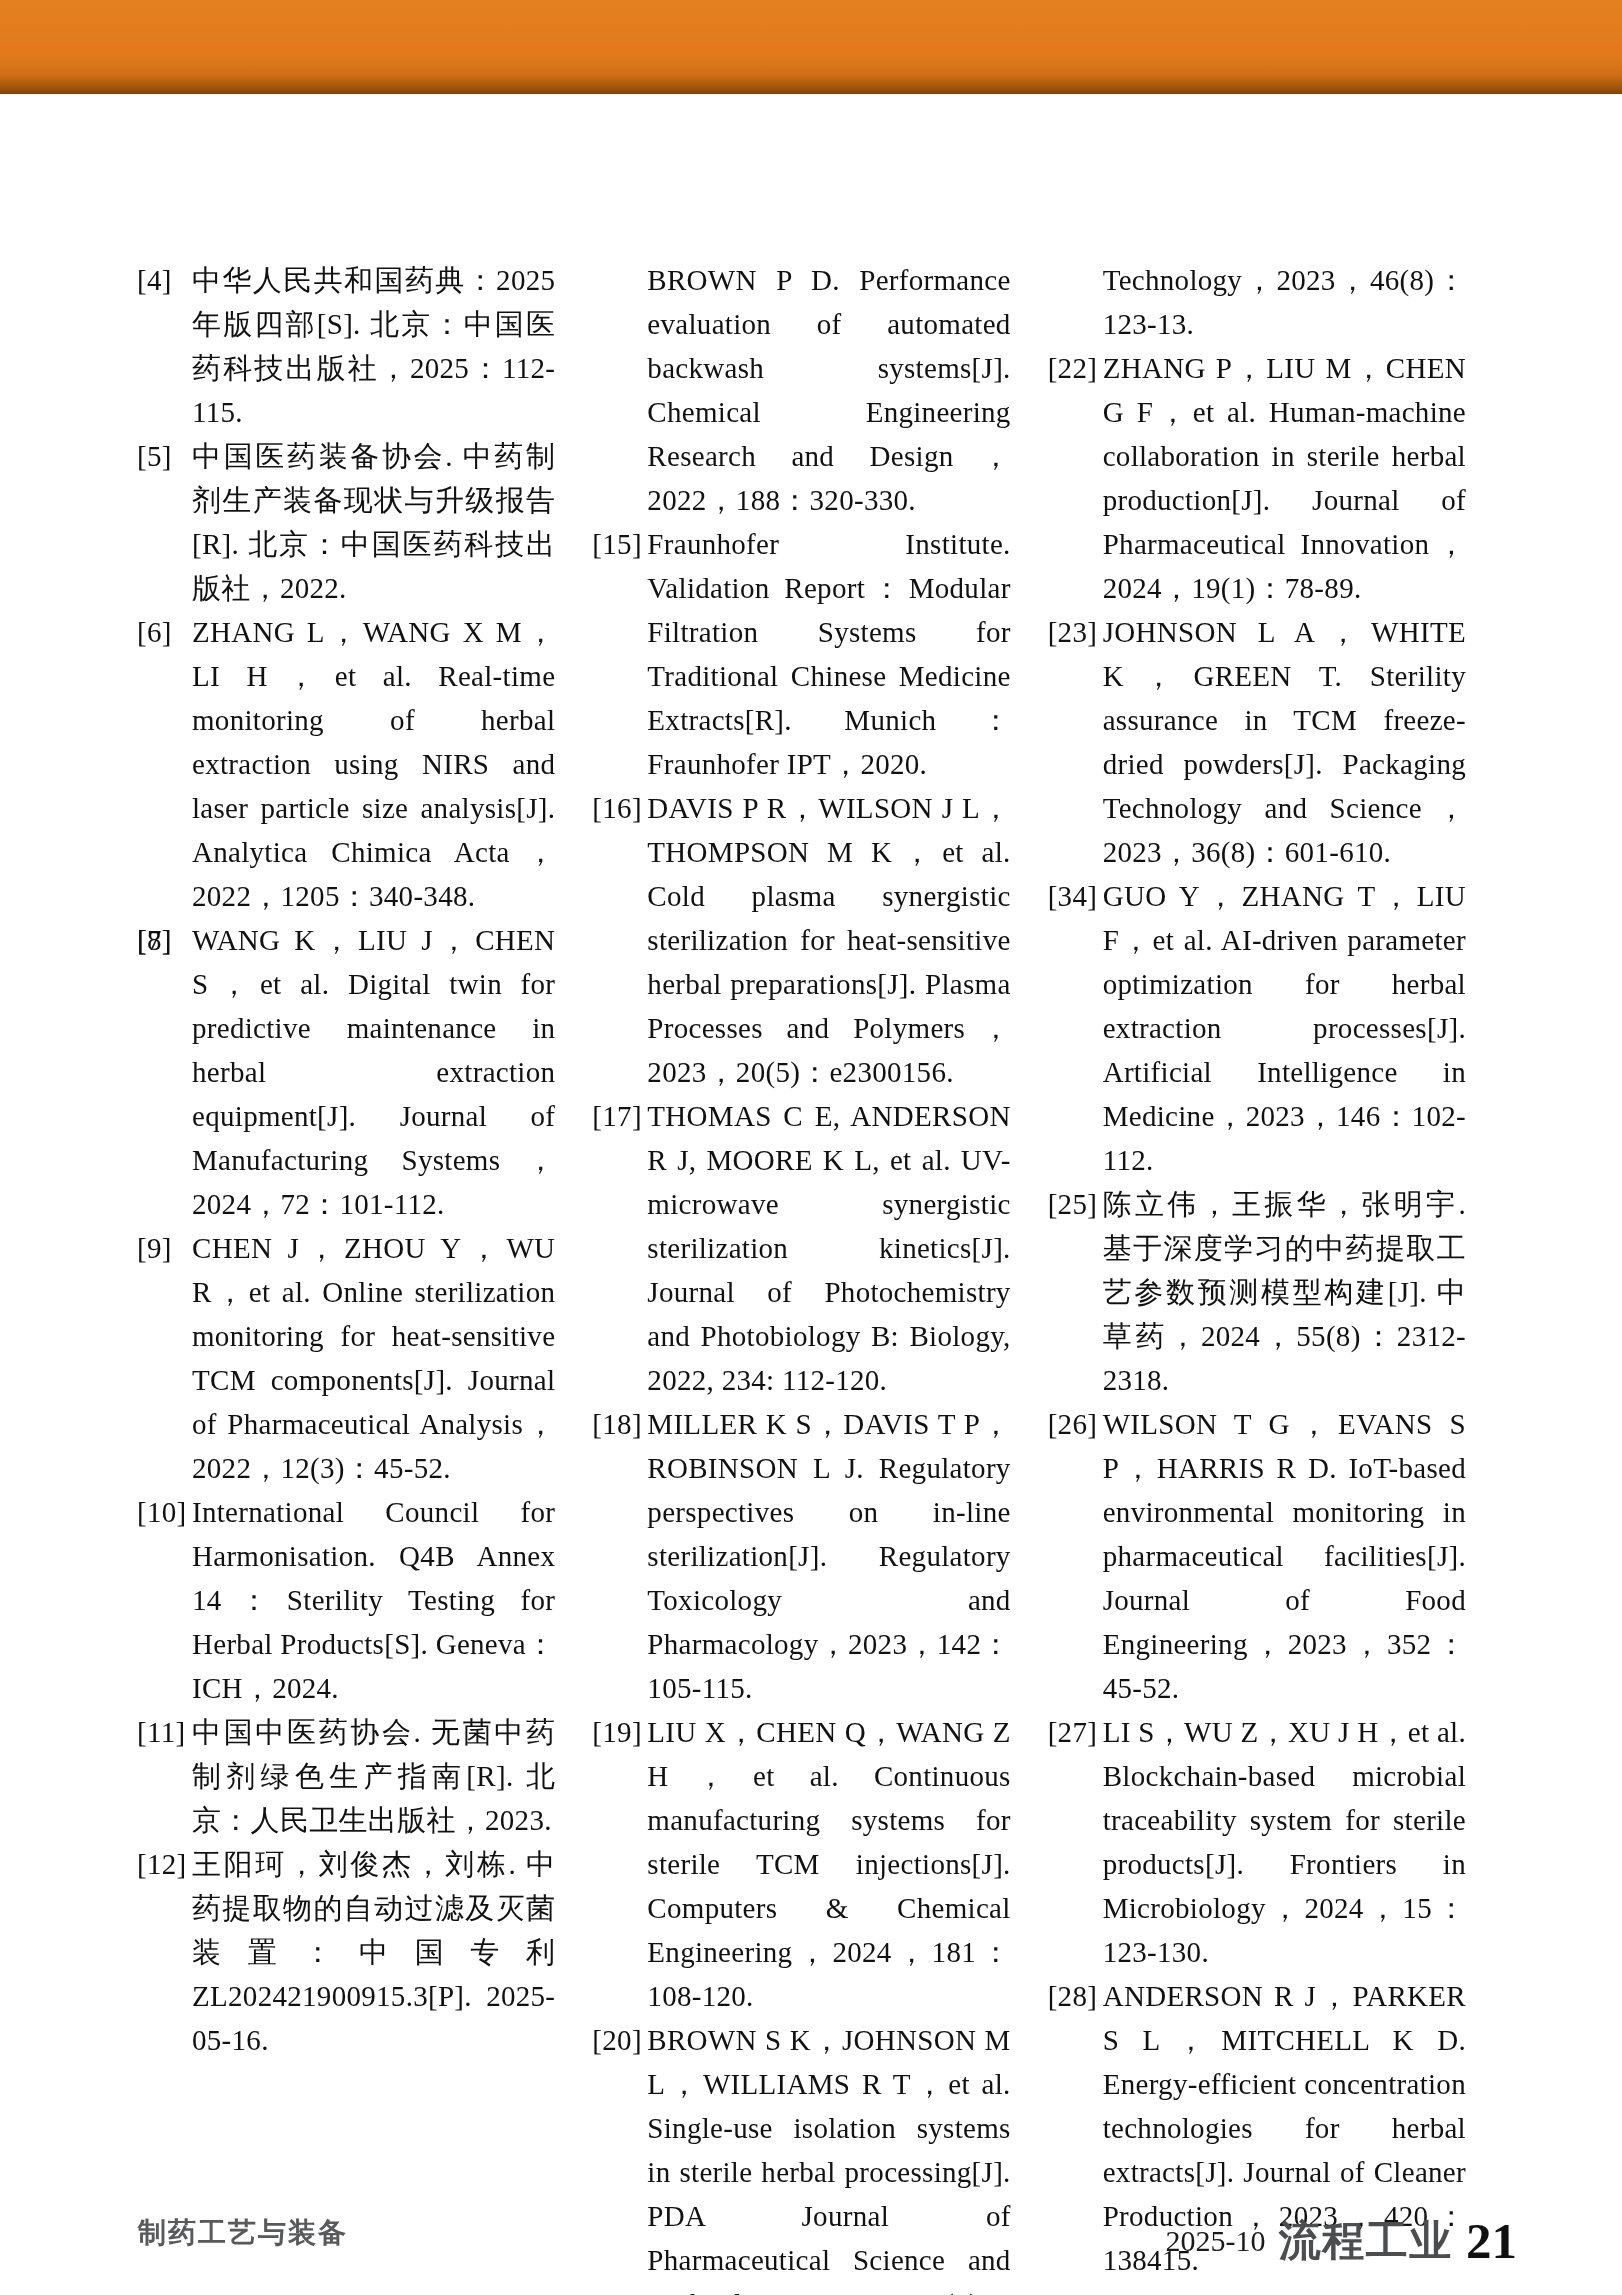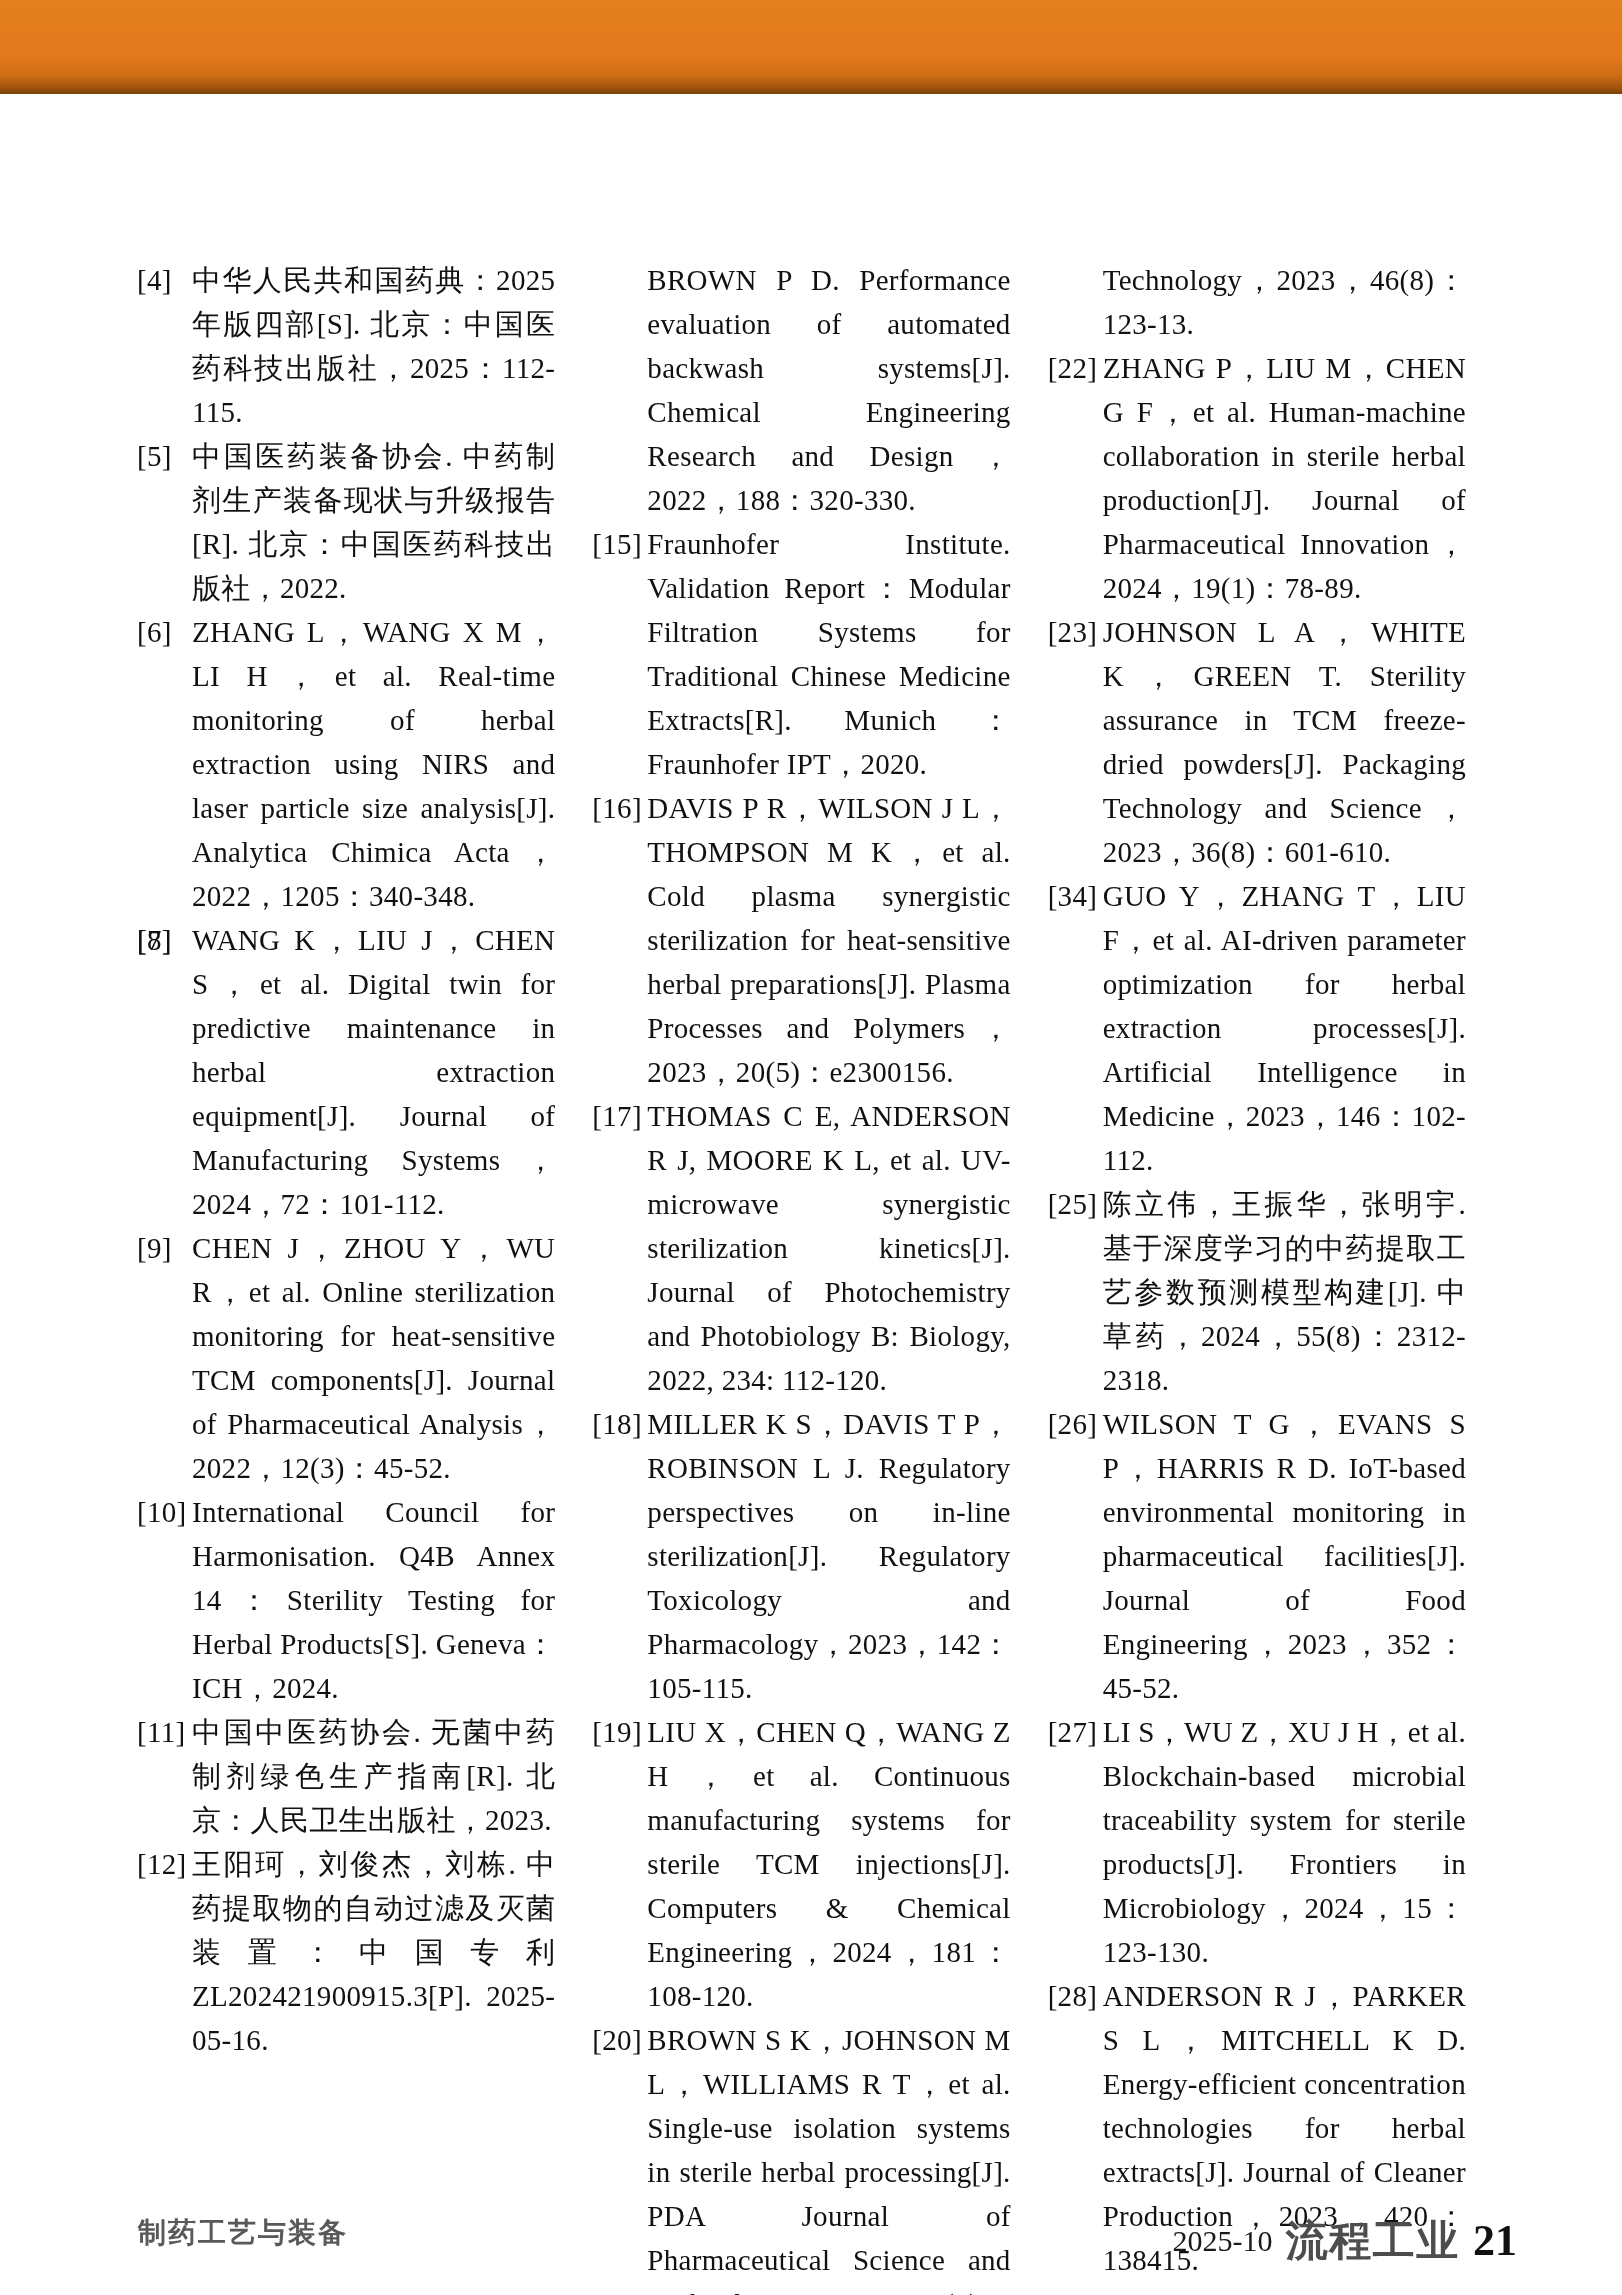--- a/index.html
+++ b/index.html
@@ -76,21 +76,21 @@
     font-size: 30px;
     color: #1a1a1a;
   }
   .footer-journal {
     font-size: 42px;
     font-weight: 700;
     color: #4c4d4f;
     letter-spacing: 1.5px;
   }
   .footer-page {
-    font-size: 44px;
+    font-size: 51px;
     font-weight: 700;
     color: #111111;
     line-height: 1;
   }
 </style>
 </head>
 <body>
 
 <div class="header-bar"></div>
 

